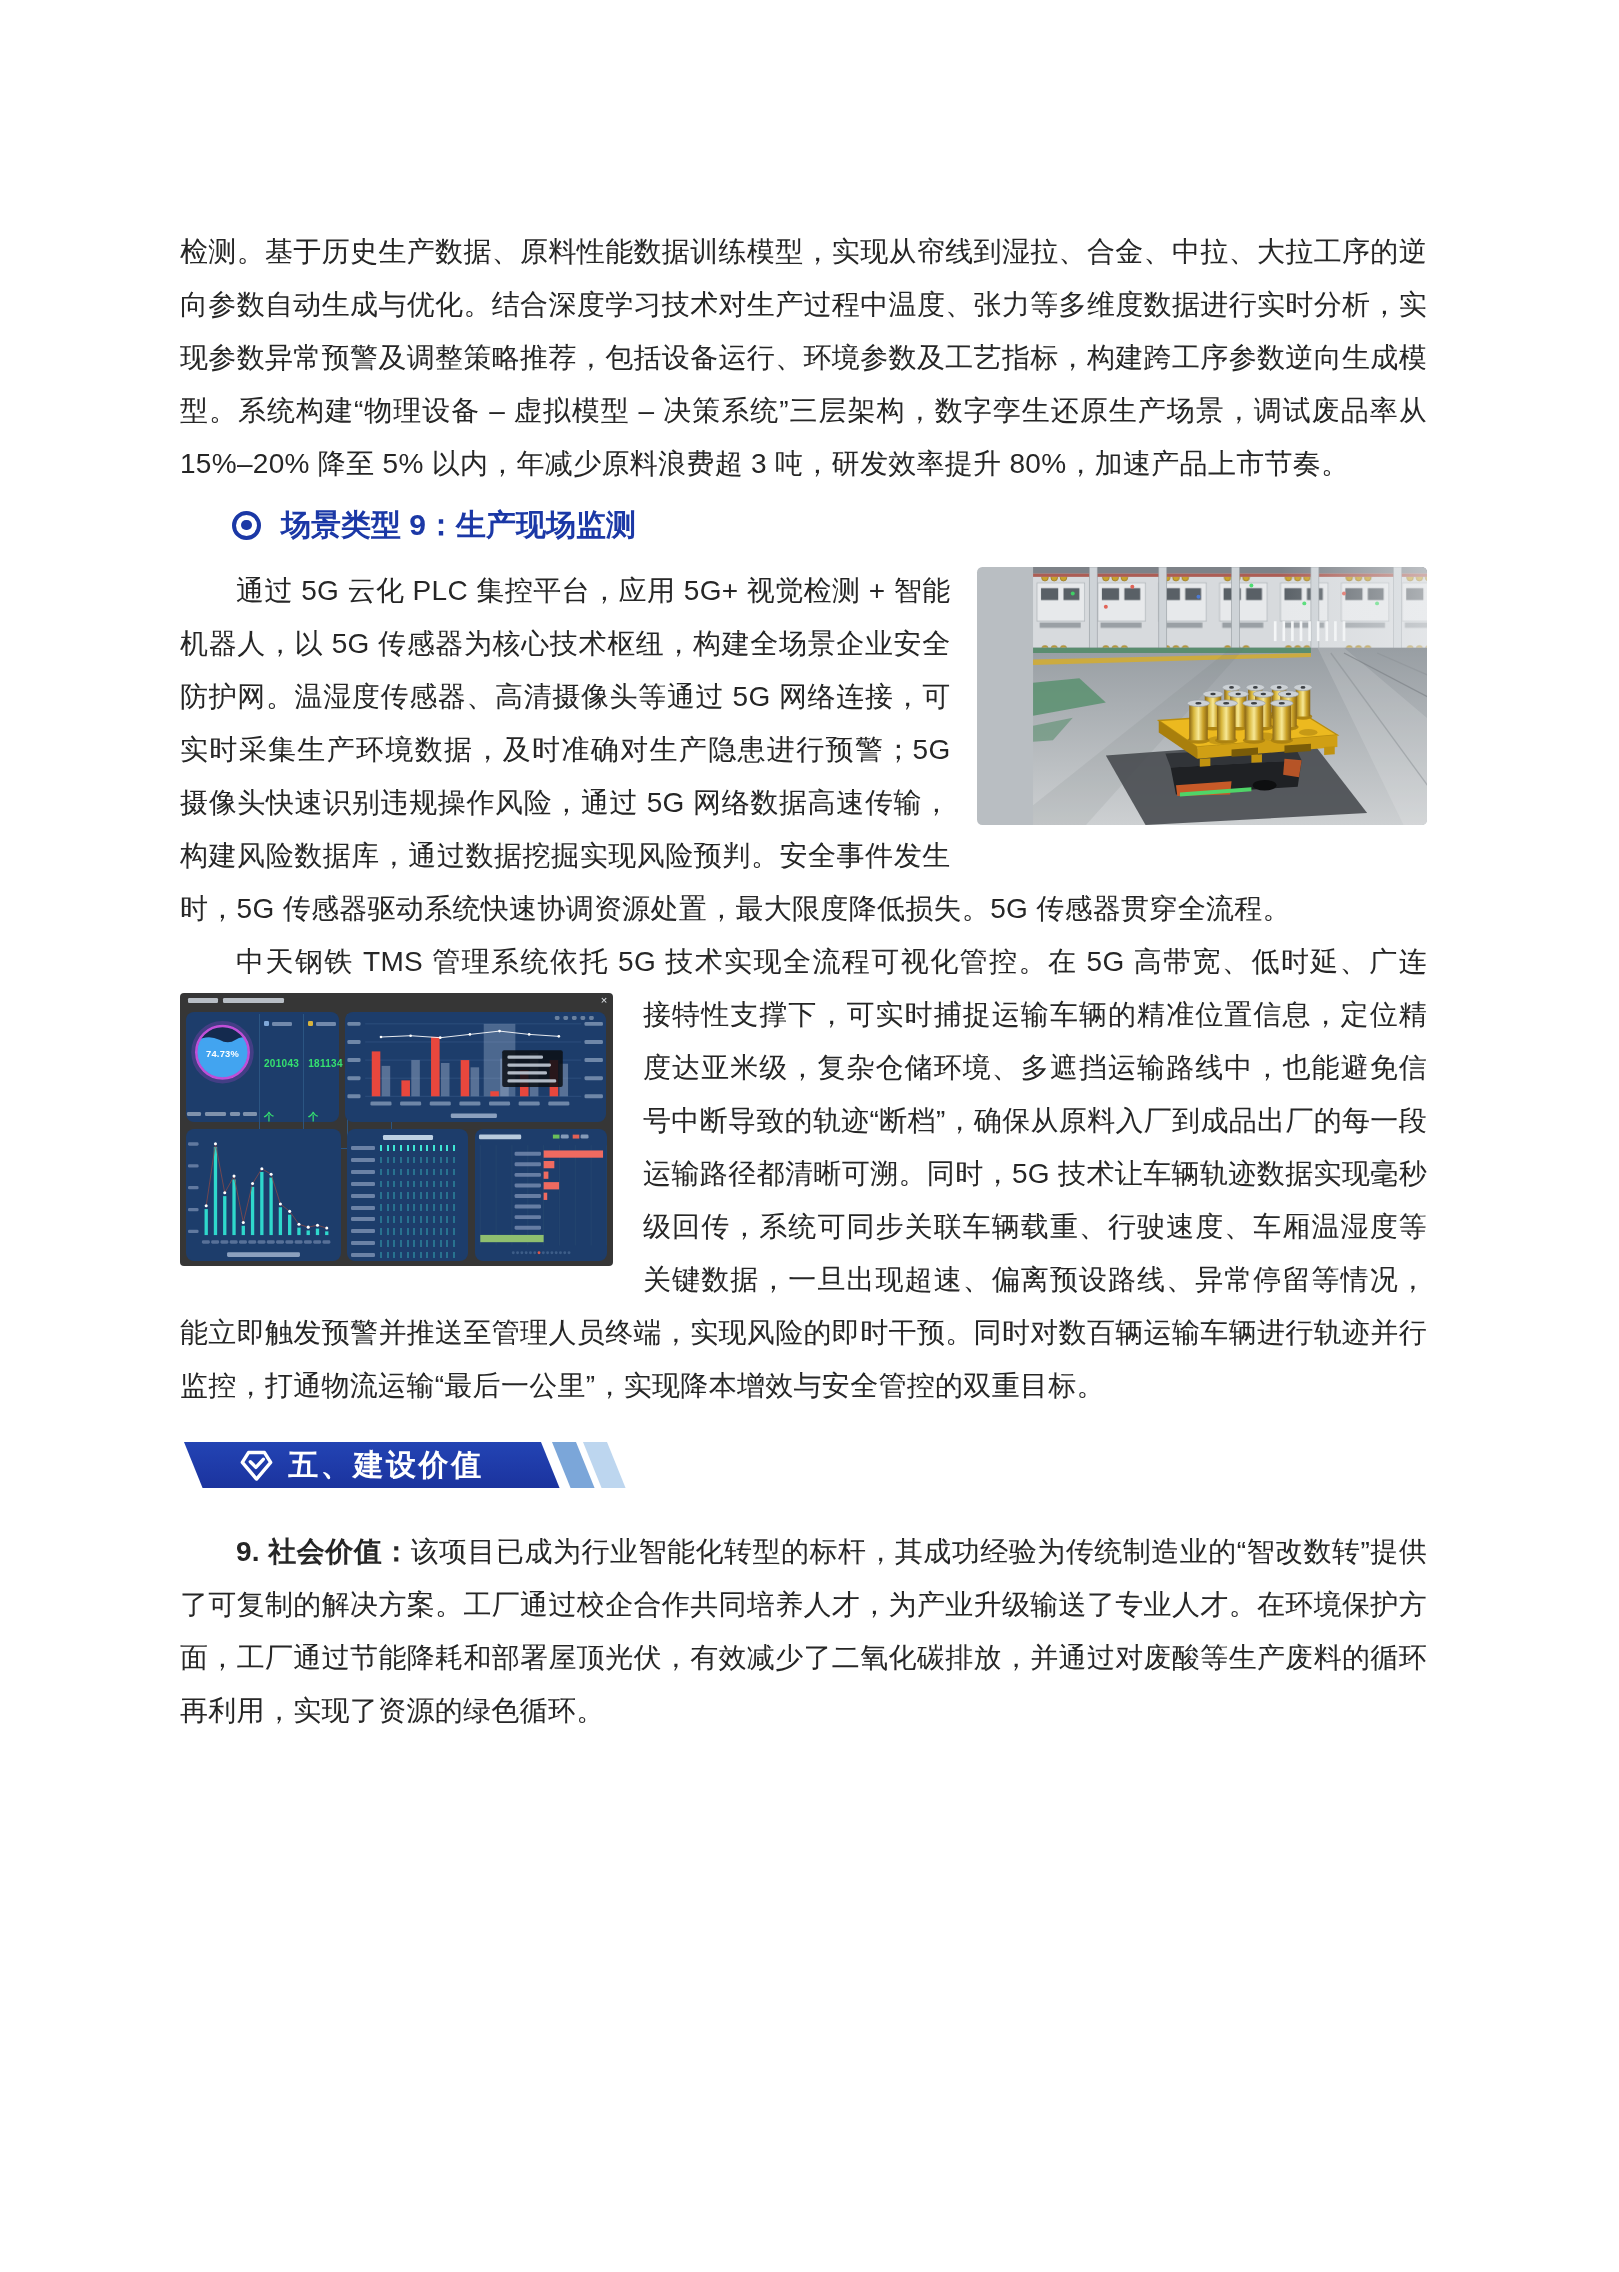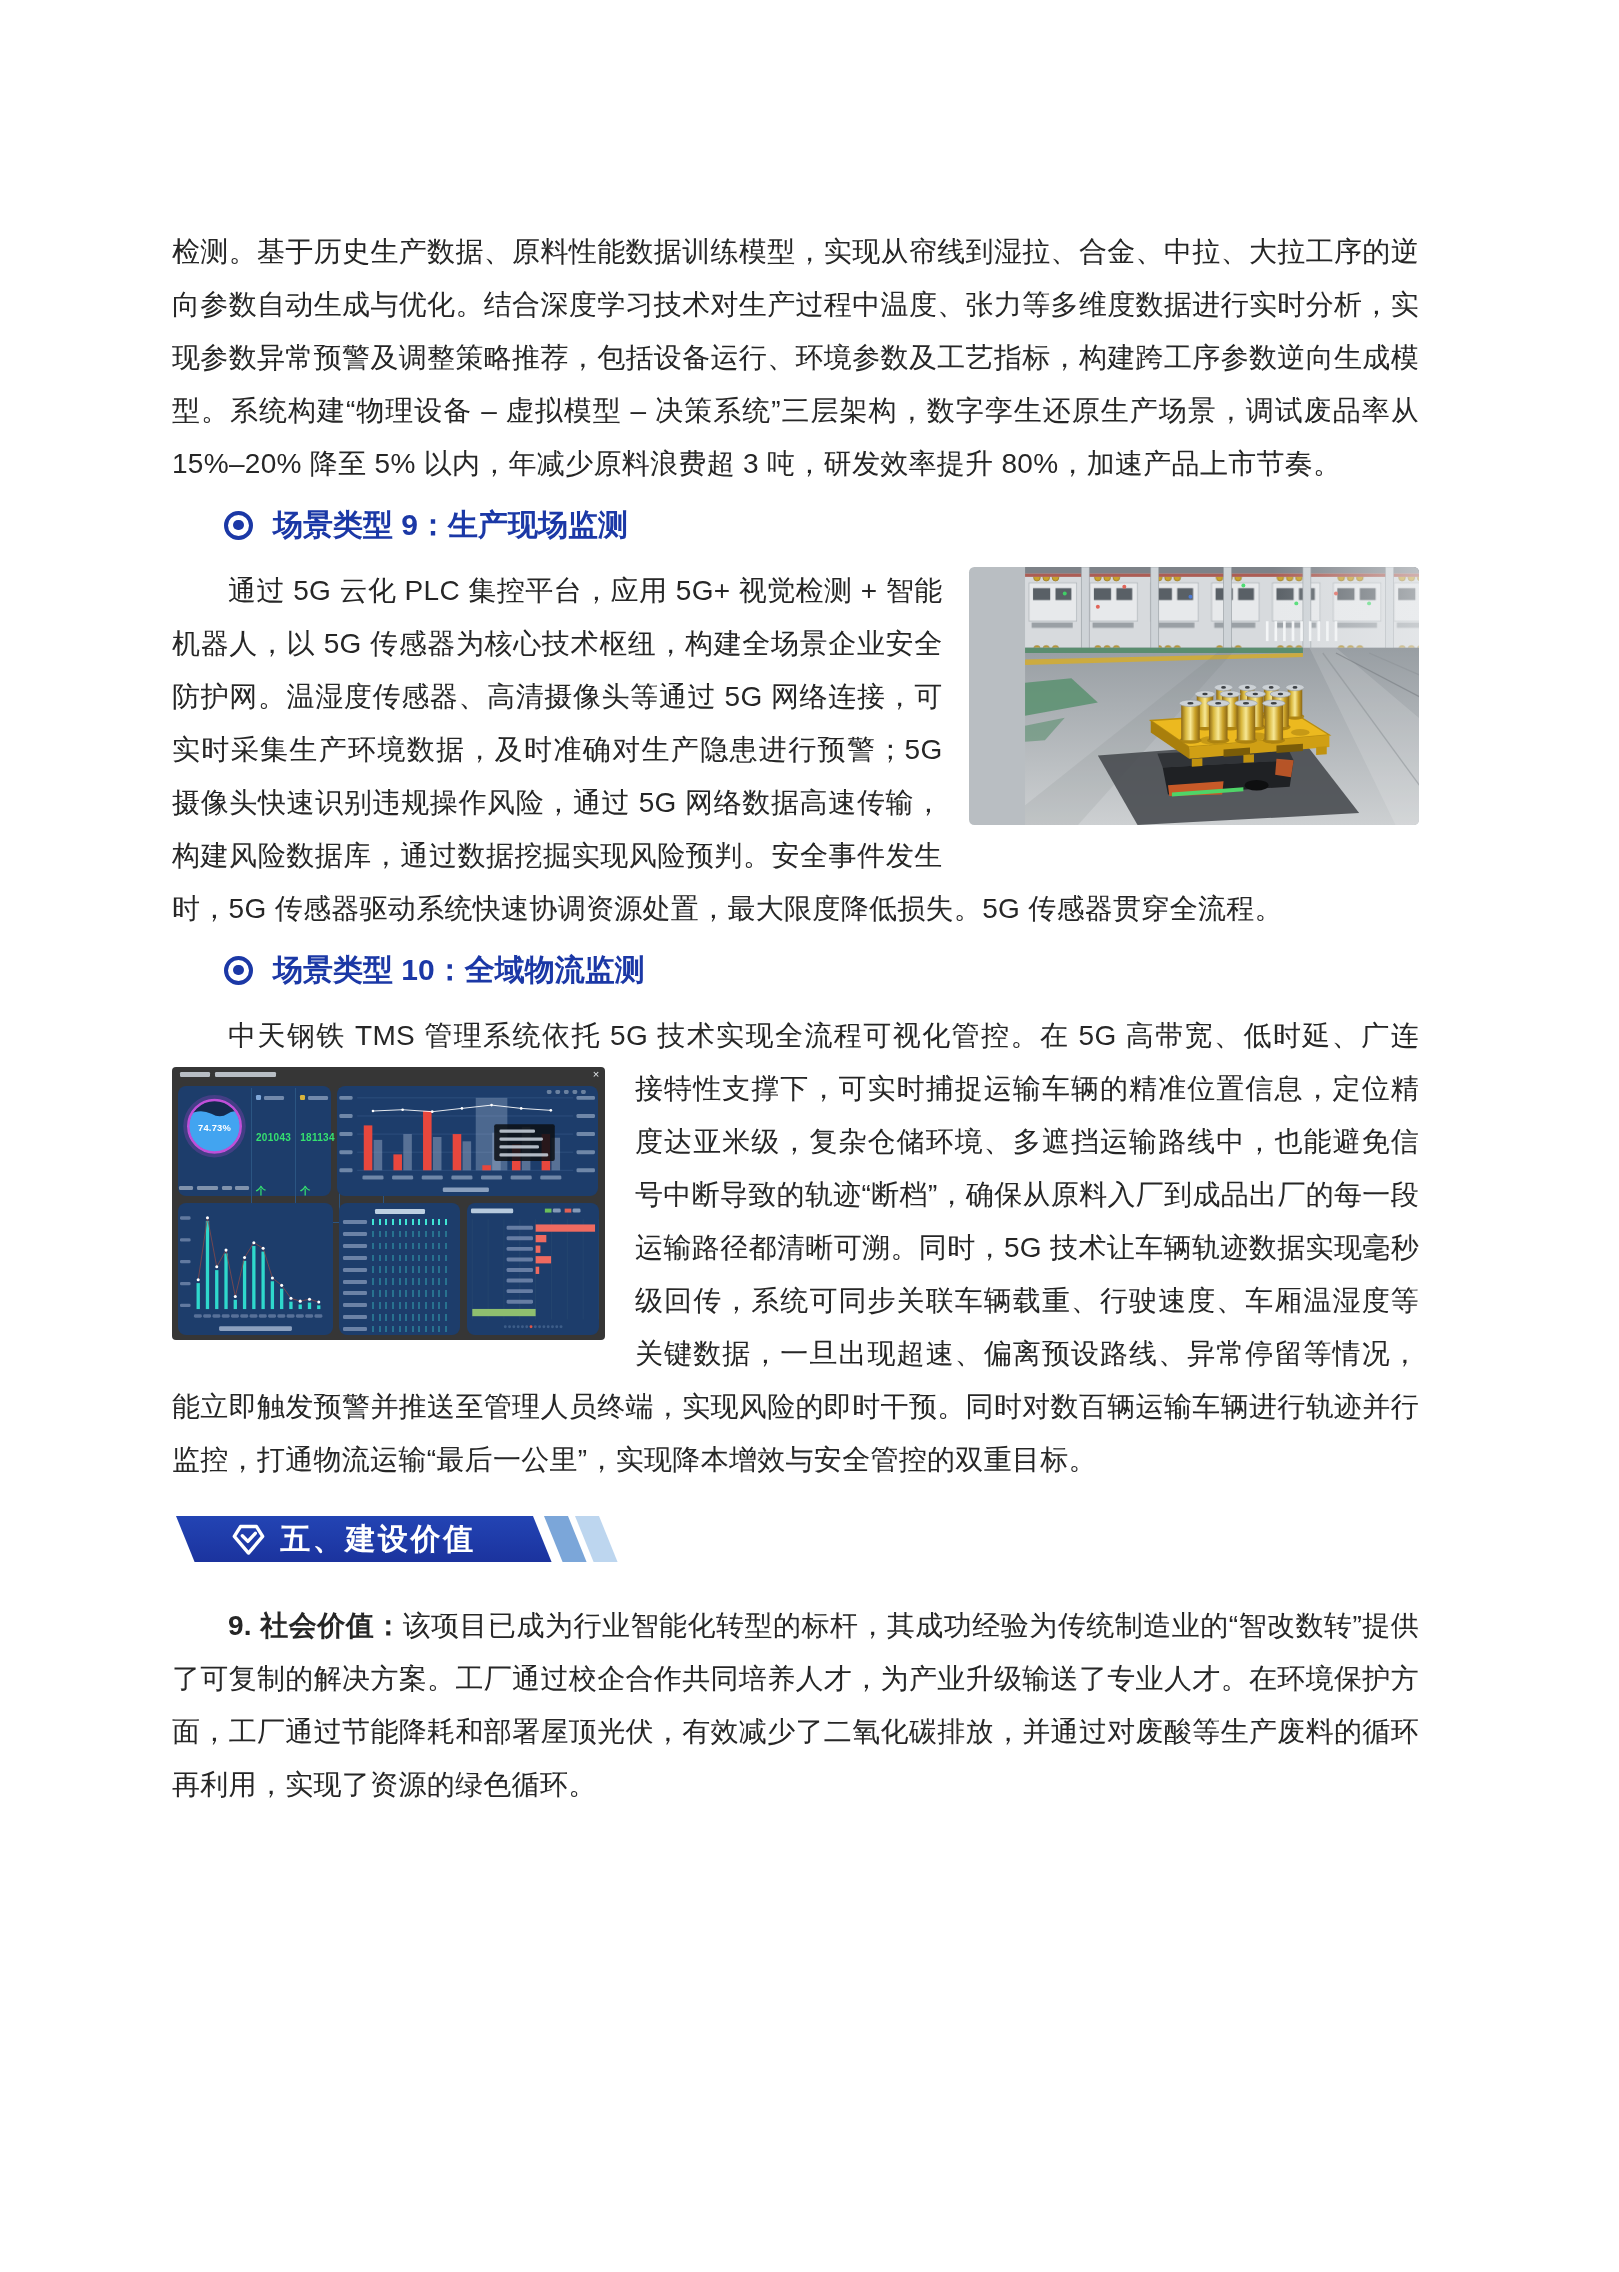--- a/index.html
+++ b/index.html
@@ -1,18 +1,18 @@
 <!DOCTYPE html>
 <html style="font-size:10.6px"><head>
 <meta charset="utf-8">
 <style>
   html,body{margin:0;padding:0;}
   body{background:#ffffff;font-family:"Liberation Sans", sans-serif;}
   .page{position:relative;width:1620px;height:2273px;background:#ffffff;overflow:hidden;}
-  .content{position:absolute;left:172px;top:225px;width:1247px;color:#262626;}
+  .content{position:absolute;left:180px;top:225px;width:1247px;color:#262626;}
   .para{font-size:28px;line-height:53px;text-align:justify;text-justify:inter-character;letter-spacing:0.3px;color:#262626;margin:0;}
   .para.first-full{text-align-last:justify;}
   .indent2{text-indent:2em;}
   .p1{margin-bottom:17px;}
   .sec-h{display:flex;align-items:center;gap:20px;font-size:30px;font-weight:700;color:#1b38a6;margin:17px 0 21px 52px;line-height:1.2;}
   .bullseye{display:inline-block;width:21px;height:21px;border:4px solid #1b38a6;border-radius:50%;position:relative;flex:0 0 auto;}
   .bullseye i{position:absolute;left:50%;top:50%;width:10.6px;height:10.6px;margin:-5.3px 0 0 -5.3px;background:#1b38a6;border-radius:50%;}
   .photo-float{float:right;width:450px;height:258px;margin:2.6px 0 5.3px 26.5px;border-radius:5.3px;overflow:hidden;background:#b9bec2;}
   .dash-float{float:left;width:433px;height:273px;margin:5.3px 30px 0 0;border-radius:4px;overflow:hidden;background:#363636;position:relative;}
   .clear{clear:both;}
@@ -224,26 +224,20 @@
             <g>
         <ellipse cx="376" cy="262" rx="17" ry="5" fill="#a97f10" opacity=".9"></ellipse>
         <rect x="362" y="206" width="28" height="56" rx="2" fill="url(#gold)"></rect>
         <ellipse cx="376" cy="206" rx="17" ry="5" fill="#ccd1d5" stroke="#9aa0a6" stroke-width="1"></ellipse>
         <ellipse cx="376" cy="206" rx="4.666666666666667" ry="2" fill="#3c4044"></ellipse>
       </g>
   </svg></span><span>通过 5G 云化 PLC 集控平台，应用 5G+ 视觉检测 + 智能机器人，以 5G 传感器为核心技术枢纽，构建全场景企业安全防护网。温湿度传感器、高清摄像头等通过 5G 网络连接，可实时采集生产环境数据，及时准确对生产隐患进行预警；5G 摄像头快速识别违规操作风险，通过 5G 网络数据高速传输，构建风险数据库，通过数据挖掘实现风险预判。安全事件发生时，5G 传感器驱动系统快速协调资源处置，最大限度降低损失。5G 传感器贯穿全流程。</span>
       <span class="clear"></span>
     </div>
 
-    <h3 class="sec-h">
-      <span class="bullseye">
-          <i></i>
-        </span>
-      <span>场景类型 10：全域物流监测</span>
-    </h3>
 
     <div class="para indent2 first-full">中天钢铁 TMS 管理系统依托 5G 技术实现全流程可视化管控。在 5G 高带宽、低时延、广连</div>
     <div class="para">
       <span class="dash-float" id="dashboard">
     <div class="dash-title">
             <i style="width:30px"></i>
             <i style="width:61px"></i>
           </div>
     <div class="dash-close">×</div>
     <div class="panel p-gauge">

